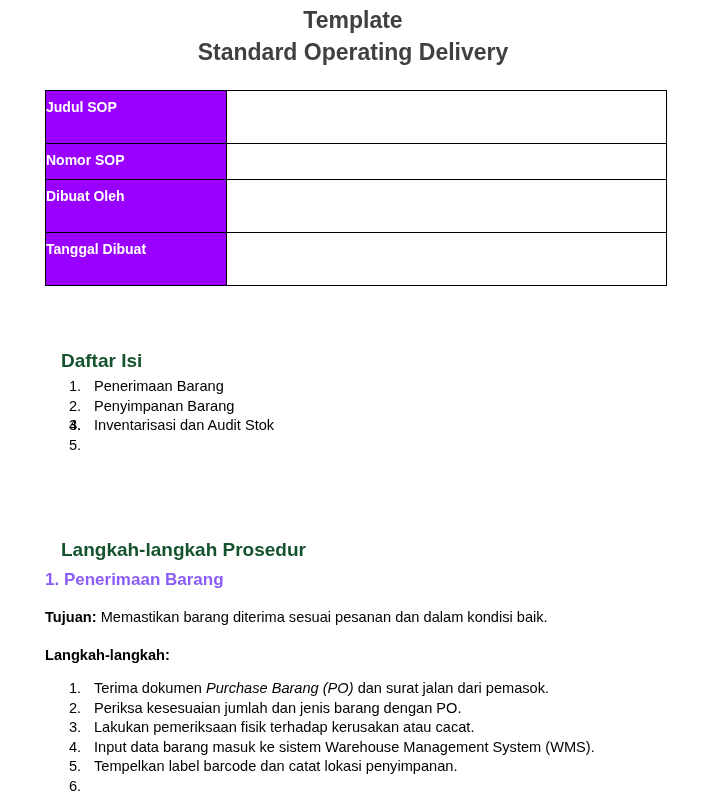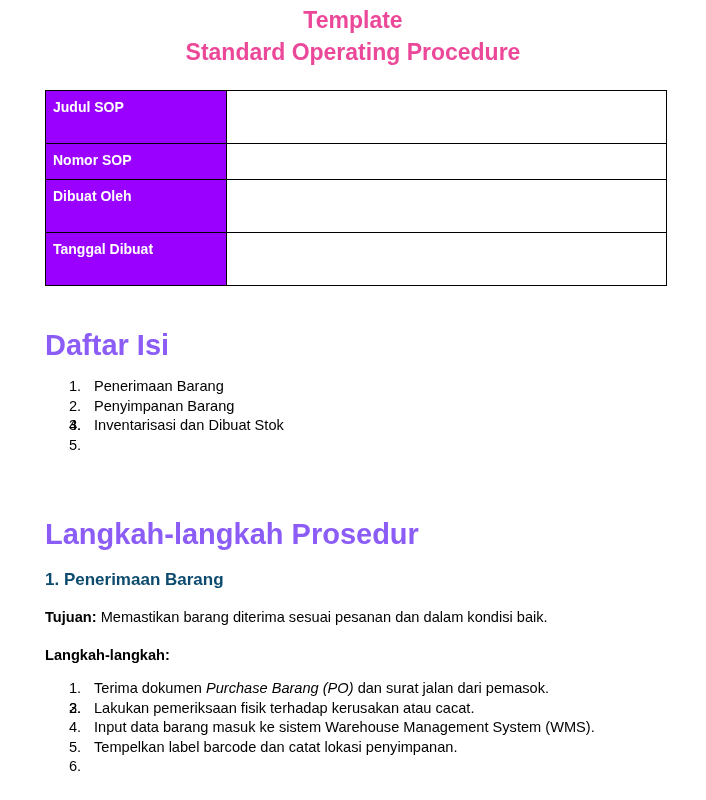--- a/index.html
+++ b/index.html
@@ -16,21 +16,21 @@
       position: relative;
     }
     .page {
       position: absolute;
       left: 0;
       top: 0;
       width: 706px;
     }
     .title {
       text-align: center;
-      color: #ec4899;
+      color: #404040;
       font-weight: bold;
       font-size: 23px;
       line-height: 32px;
       margin: 0;
       padding-top: 4px;
     }
     .info-table {
       position: absolute;
       left: 45px;
       top: 90px;
@@ -42,42 +42,42 @@
       border: 1px solid #000000;
       vertical-align: top;
       padding: 0;
     }
     .info-table td.label {
       width: 181px;
       background: #9900ff;
       color: #ffffff;
       font-weight: bold;
       font-size: 14px;
-      padding: 8px 7px 0 7px;
+      padding: 8px 7px 0 0;
     }
     .info-table td.value {
       background: #ffffff;
     }
     .row-tall td { height: 52px; }
     .row-short td { height: 35px; }
     .row-tall td.label, .row-short td.label { box-sizing: border-box; }
 
     .h1 {
       position: absolute;
       left: 45px;
-      color: #8b5cf6;
+      color: #14532d;
       font-weight: bold;
-      font-size: 29px;
-      margin: 0;
+      font-size: 19px;
+      margin: 16px;
       line-height: 28px;
     }
     .h2 {
       position: absolute;
       left: 45px;
-      color: #0c4a6e;
+      color: #8b5cf6;
       font-weight: bold;
       font-size: 17px;
       margin: 0;
       line-height: 22px;
     }
     ol.list {
       position: absolute;
       left: 45px;
       margin: 0;
       padding: 0;
@@ -106,21 +106,21 @@
     .bold { font-weight: bold; }
     .ital { font-style: italic; }
   </style>
 </head>
 <body>
 
 <div class="page">
 
   <h1 class="title">
     <span>Template</span><br>
-    <span>Standard Operating Procedure</span>
+    <span>Standard Operating Delivery</span>
   </h1>
 
   <table class="info-table">
     <tbody>
         <tr class="row-tall">
       <td class="label">Judul SOP</td>
       <td class="value"></td>
     </tr>
     <tr class="row-short">
       <td class="label">Nomor SOP</td>
@@ -136,34 +136,34 @@
     </tr>
   </tbody>
     </table>
 
   <h2 class="h1" style="top:331px;">Daftar Isi</h2>
 
   <ol class="list" style="top:377px;">
     <li><span class="num">1.</span><span>Penerimaan Barang</span></li>
     <li><span class="num">2.</span><span>Penyimpanan Barang</span></li>
     <li><span class="num">3.</span></li>
-    <li><span class="num">4.</span><span>Inventarisasi dan Dibuat Stok</span></li>
+    <li><span class="num">4.</span><span>Inventarisasi dan Audit Stok</span></li>
     <li><span class="num">5.</span></li>
   </ol>
 
   <h2 class="h1" style="top:520px;">Langkah-langkah Prosedur</h2>
 
   <h3 class="h2" style="top:569px;">1. Penerimaan Barang</h3>
 
   <p class="para" style="top:608px;"><span class="bold">Tujuan:</span><span> Memastikan barang diterima sesuai pesanan dan dalam kondisi baik.</span></p>
 
   <p class="para bold" style="top:646px;">Langkah-langkah:</p>
 
   <ol class="list" style="top:679px;">
     <li><span class="num">1.</span><span>Terima dokumen </span><span class="ital">Purchase Barang (PO)</span><span> dan surat jalan dari pemasok.</span></li>
-    <li><span class="num">2.</span></li>
+    <li><span class="num">2.</span><span>Periksa kesesuaian jumlah dan jenis barang dengan PO.</span></li>
     <li><span class="num">3.</span><span>Lakukan pemeriksaan fisik terhadap kerusakan atau cacat.</span></li>
     <li><span class="num">4.</span><span>Input data barang masuk ke sistem Warehouse Management System (WMS).</span></li>
     <li><span class="num">5.</span><span>Tempelkan label barcode dan catat lokasi penyimpanan.</span></li>
     <li><span class="num">6.</span></li>
   </ol>
 
 </div>
 
 </body></html>

